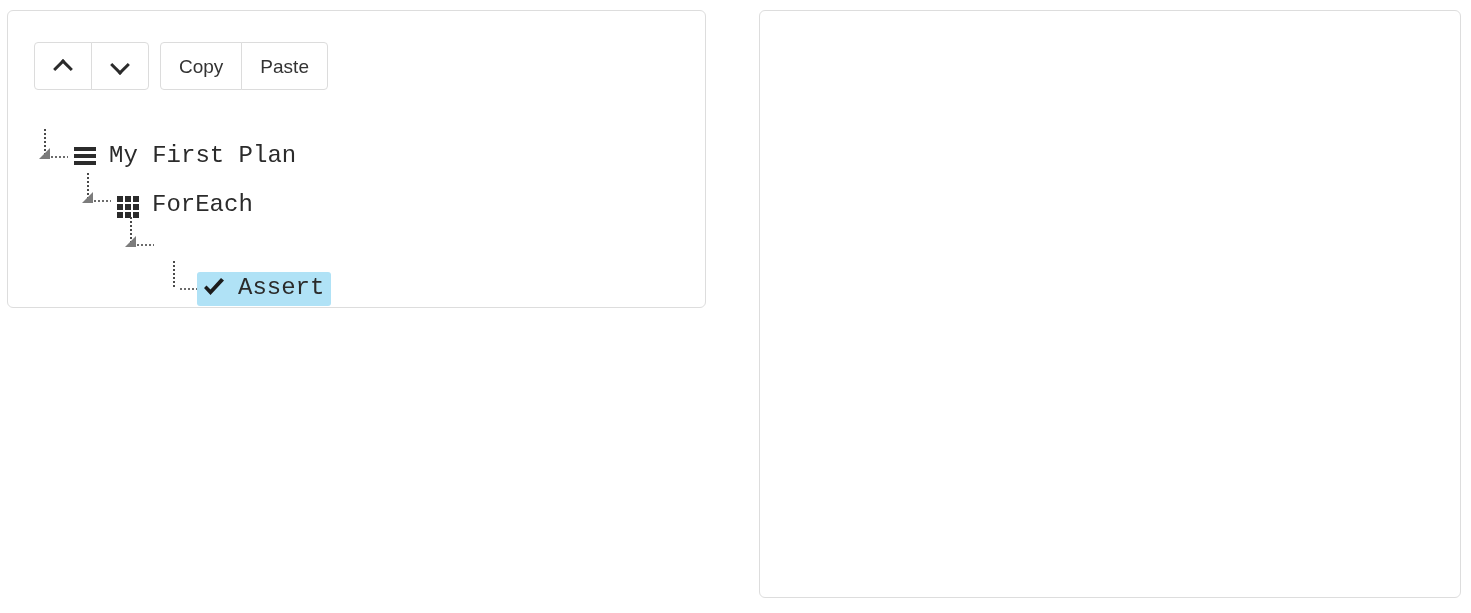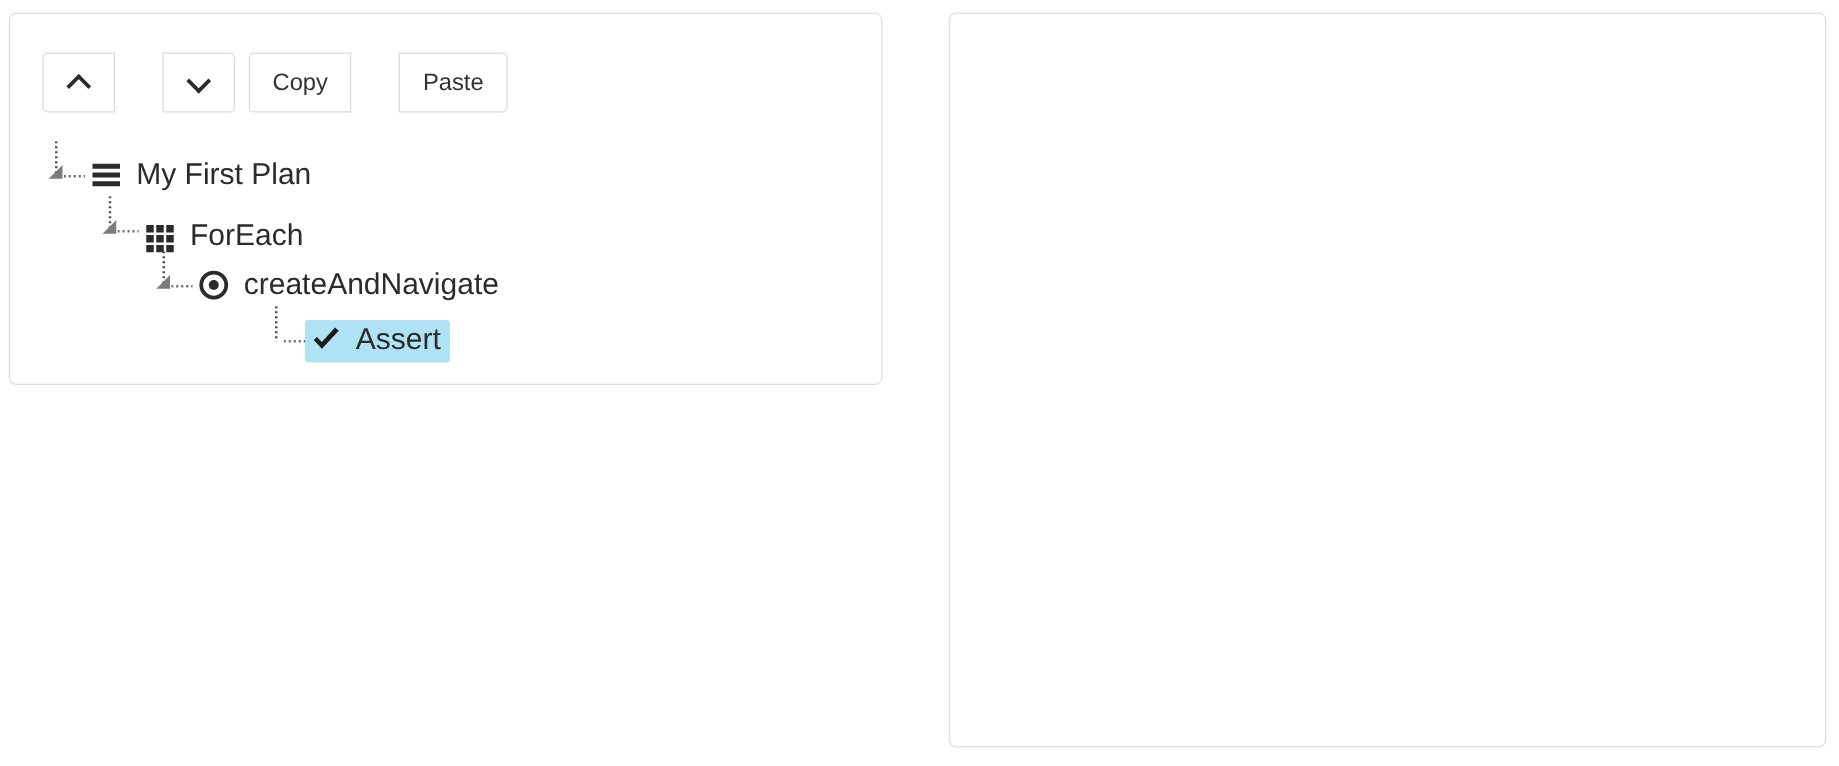--- a/index.html
+++ b/index.html
@@ -23,21 +23,21 @@
   #props-panel { left: 759px; top: 10px; width: 702px;  height: 588px; }
 
   
   .toolbar {
     position: absolute;
     left: 26px;
     top: 31px;
     display: flex;
     align-items: flex-start;
   }
-  .btn-group { display: flex; margin-right: 11px; gap: 39px; }
+  .btn-group { display: flex; margin-right: 11px; }
   .btn-group:last-child { margin-right: 0; }
   .tbtn {
     background: #ffffff;
     border: 1px solid #dcdcdc;
     color: #333333;
     font-family: "Liberation Sans", sans-serif;
     font-size: 19px;
     line-height: 1;
     padding: 12px 18px;
     height: 48px;
@@ -58,21 +58,21 @@
     position: absolute;
     left: 2px; top: 1px;
     width: 11px; height: 11px;
     border-left: 3.4px solid #2b2b2b;
     border-top: 3.4px solid #2b2b2b;
   }
   .tbtn .chev.up::before    { transform: rotate(45deg);  top: 2px; }
   .tbtn .chev.down::before  { transform: rotate(-135deg); top: -2px; }
 
   
-  .tree { position: absolute; left: 26px; top: 108px; }
+  .tree { position: absolute; left: 26px; top: 124px; font-family: Liberation Mono, monospace; }
   .tnode {
     position: relative;
     display: flex;
     align-items: center;
     height: 44px;
   }
   .tnode .connector {
     position: relative;
     width: 34px;
     height: 44px;
@@ -191,27 +191,20 @@
           <span class="node-label">ForEach</span>
         </div>
       </div>
 
       <div class="tnode" style="margin-left:86px;">
         <div class="connector">
           <span class="vline"></span>
           <span class="handle"></span>
           <span class="hline"></span>
         </div>
-        <div class="node-body">
-          <svg class="node-icon" width="26" height="26" viewBox="0 0 26 26">
-            <circle cx="13" cy="13" r="10" fill="none" stroke="#2b2b2b" stroke-width="3"></circle>
-            <circle cx="13" cy="13" r="4" fill="#2b2b2b"></circle>
-          </svg>
-          <span class="node-label">createAndNavigate</span>
-        </div>
       </div>
 
       <div class="tnode no-handle" style="margin-left:129px;justify-content:center;">
         <div class="connector">
           <span class="vline"></span>
 
           <span class="hline"></span>
         </div>
         <div class="node-body selected">
           <svg class="node-icon" width="26" height="26" viewBox="0 0 26 26">

